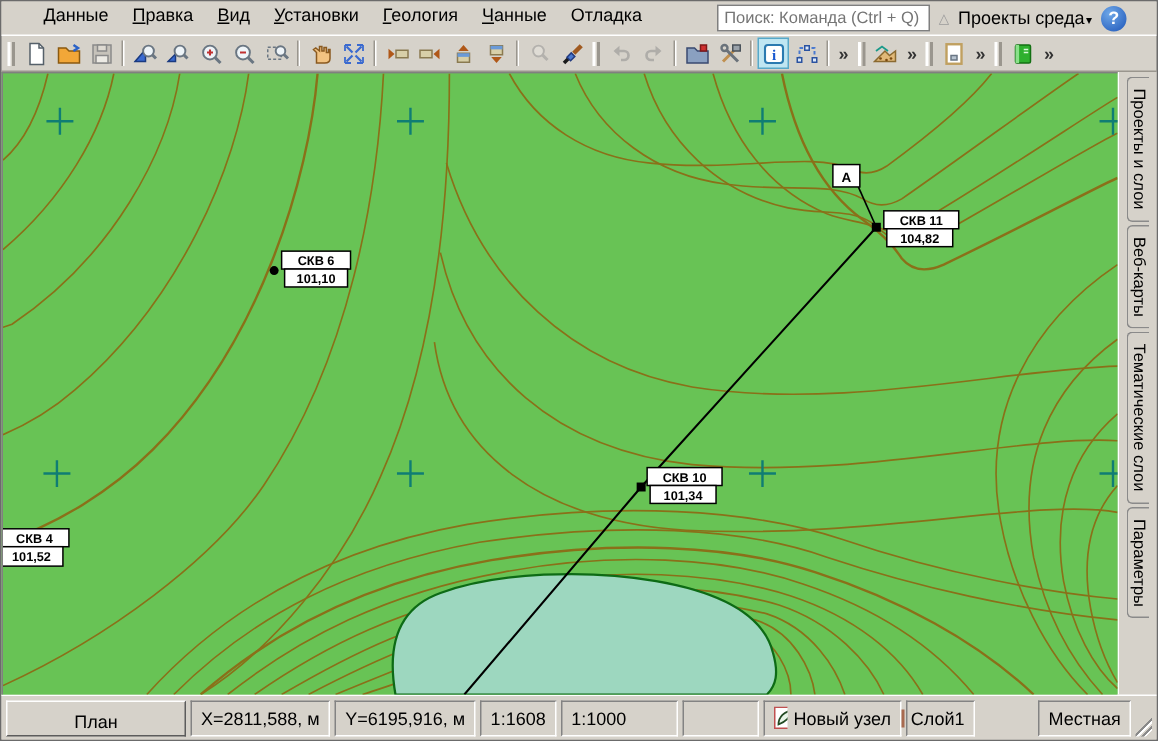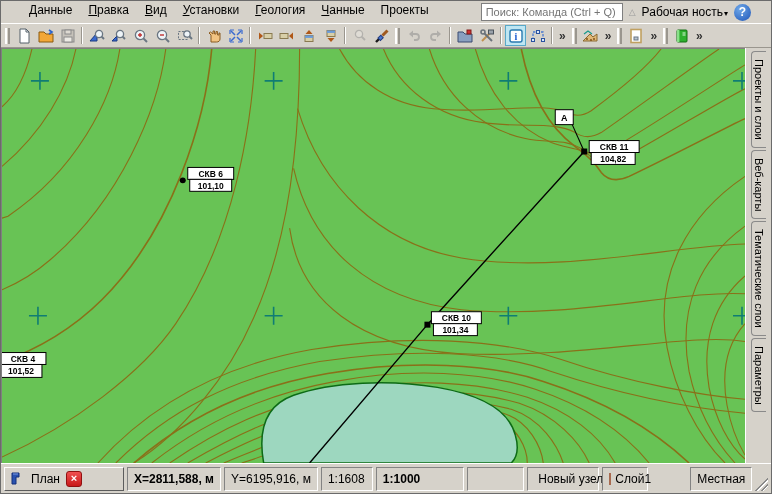--- a/index.html
+++ b/index.html
@@ -30,52 +30,52 @@
   .main { flex:1 1 auto; display:flex; min-height:0; }
   .map-wrap { flex:1 1 auto; position:relative; border-left:1px solid #808080; border-top:1px solid #808080; background:#68c355; }
   .map-wrap svg { position:absolute; left:0; top:0; width:100%; height:100%; }
 
   
   .sidebar { flex:0 0 26px; background:#d6d2ca; border-left:1px solid #fff; padding-top:2px; display:flex; flex-direction:column; align-items:center; }
   .side-tab { writing-mode:vertical-rl; font-size:11px; padding:7px 1px; margin:1px 0; border:1px solid #8a8a8a; border-right:none; border-radius:4px 0 0 4px; background:#d6d2ca; white-space:nowrap; cursor:default; }
 
   
   .statusbar { height:30px; flex:0 0 auto; display:flex; align-items:center; gap:3px; padding:2px 3px; background:#d6d2ca; border-top:1px solid #fff; }
-  .plan-tab { height:24px; display:flex; align-items:center; gap:6px; padding:0 5px; border:1px solid; border-color:#fff #5c5c5c #5c5c5c #fff; background:#d6d2ca; min-width:120px; }
+  .plan-tab { height:24px; display:flex; align-items:center; gap:6px; padding:0 5px; border:1px solid; border-color:#fff #5c5c5c #5c5c5c #fff; background:#d6d2ca; min-width:120px;flex-direction:column; }
   .close-btn { width:16px; height:16px; background:linear-gradient(#f05050,#c81818); border:1px solid #901010; border-radius:3px; color:#fff; font-size:11px; font-weight:bold; display:flex; align-items:center; justify-content:center; line-height:1; }
   .sunken { height:24px; display:flex; align-items:center; gap:4px; padding:0 6px; border:1px solid; border-color:#838383 #fff #fff #838383; white-space:nowrap; }
-  .f-x { width:96px; justify-content:flex-end;font-weight:bold; }
+  .f-x { width:96px; justify-content:flex-end; }
   .f-y { width:95px; justify-content:center; }
   .f-s1 { width:56px;text-align:center; }
-  .f-s2 { width:96px;font-weight:bold; }
+  .f-s2 { width:96px; }
   .f-empty { width:62px; }
-  .f-mode { width:72px; }
-  .f-layer { width:46px; }
+  .f-mode { width:92px; }
+  .f-layer { width:46px;justify-content:flex-end; }
   .f-cs { width:64px;margin-left:39px; }
   .layer-swatch { width:12px; height:12px; border:1px solid #a86a50; background:repeating-linear-gradient(45deg,#d88484 0 1px,#f4e0e0 1px 3px); }
   .grip-corner { margin-left:auto; width:14px; height:14px; align-self:flex-end;
     background:linear-gradient(135deg, transparent 0 50%, #8a8a8a 50% 57%, #fff 57% 64%, transparent 64% 71%, #8a8a8a 71% 78%, #fff 78% 85%, transparent 85%); }
 </style>
 </head>
 <body>
 
 <div class="window">
 
   <div class="menubar">
     <div class="menu-item"><span></span><u>Д</u><span>анные</span></div>
     <div class="menu-item"><span></span><u>П</u><span>равка</span></div>
     <div class="menu-item"><span></span><u>В</u><span>ид</span></div>
     <div class="menu-item"><span></span><u>У</u><span>становки</span></div>
     <div class="menu-item"><span></span><u>Г</u><span>еология</span></div>
     <div class="menu-item"><span></span><u>Ч</u><span>анные</span></div>
-    <div class="menu-item"><span>Проекты</span><u></u><span></span></div>
+    <div class="menu-item"><span>Отладка</span><u></u><span></span></div>
     <div class="menubar-right">
       <input class="searchbox" placeholder="Поиск: Команда (Ctrl + Q)" style="">
       <span class="tri-icon">△</span>
-      <span class="ws-label"><span>Рабочая ность</span><span class="ws-arrow">▾</span></span>
+      <span class="ws-label"><span>Проекты среда</span><span class="ws-arrow">▾</span></span>
       <span class="help-badge">?</span>
     </div>
   </div>
 
   <div class="toolbar">
     <div class="tb-grip"></div>
     <div class="tb-btn">
         <svg width="16" height="16">
           <path d="M4 1h6l3 3v11H4z" fill="#fff" stroke="#55606a"></path>
           <path d="M10 1v3h3" fill="none" stroke="#55606a"></path>

